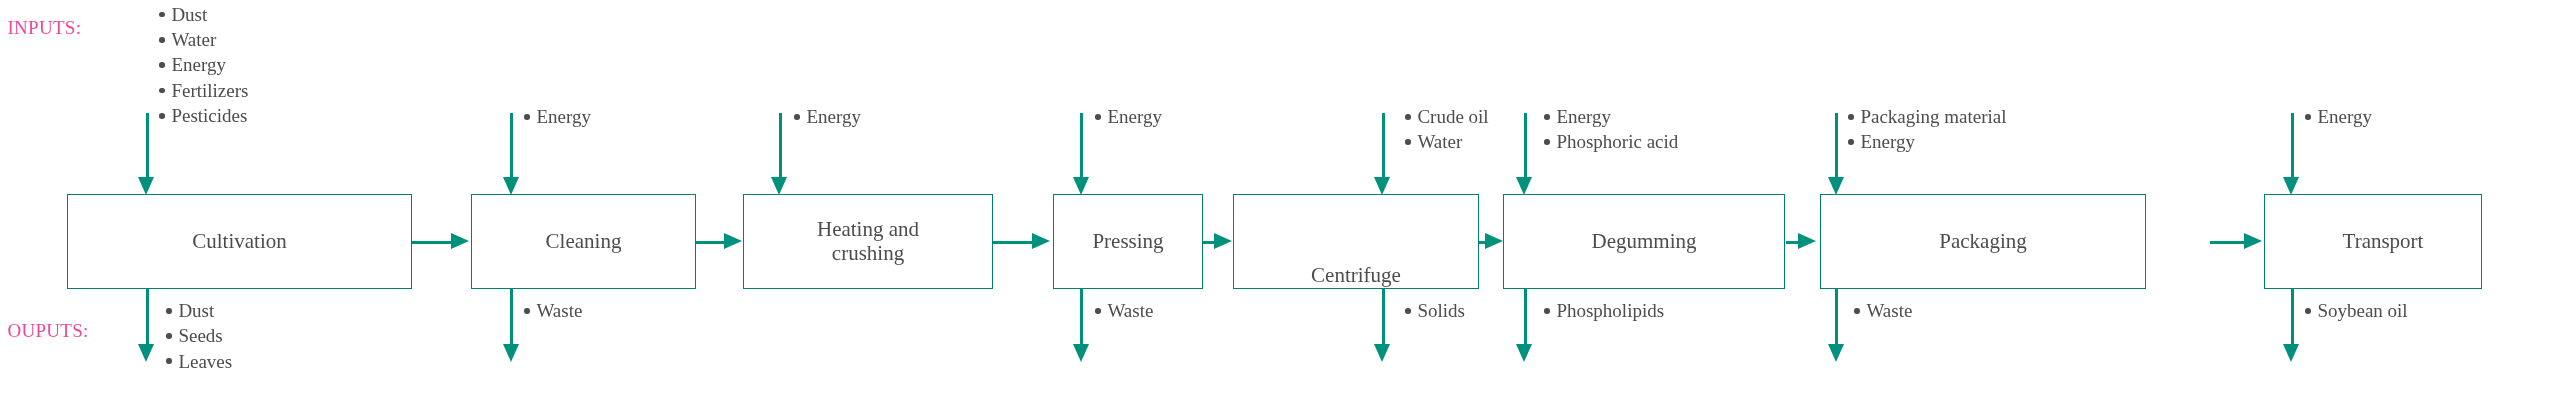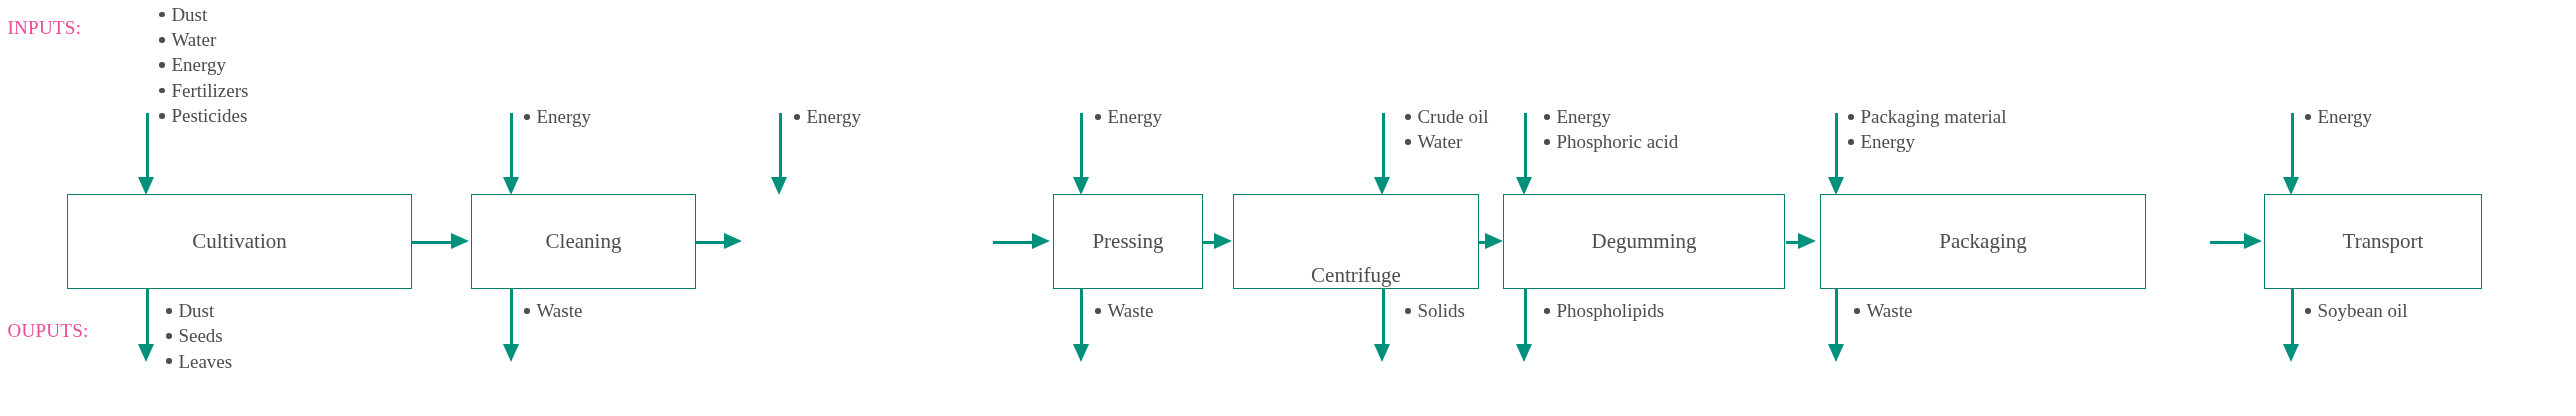--- a/index.html
+++ b/index.html
@@ -169,20 +169,24 @@
   </div>
 
   <div class="v-arrow">
     <div class="shaft" style="left:779px; top:113px; height:65px;"></div>
     <div class="head" style="left:771px; top:177px;"></div>
   </div>
   <div class="bullet-list" style="left:794px; top:104px;">
     <span class="bullet-row"><span class="dot"></span><span>Energy</span></span>
   </div>
 
+  <div class="proc-box" style="left:743px; top:194px; width:250px; height:95px;">
+    <span class="proc-label">Heating and
+crushing</span>
+  </div>
 
   <div class="h-arrow">
     <div class="shaft" style="left:993px; top:241px; width:40px;"></div>
     <div class="head" style="left:1032px; top:233px;"></div>
   </div>
 
   <div class="v-arrow">
     <div class="shaft" style="left:1080px; top:113px; height:65px;"></div>
     <div class="head" style="left:1073px; top:177px;"></div>
   </div>

